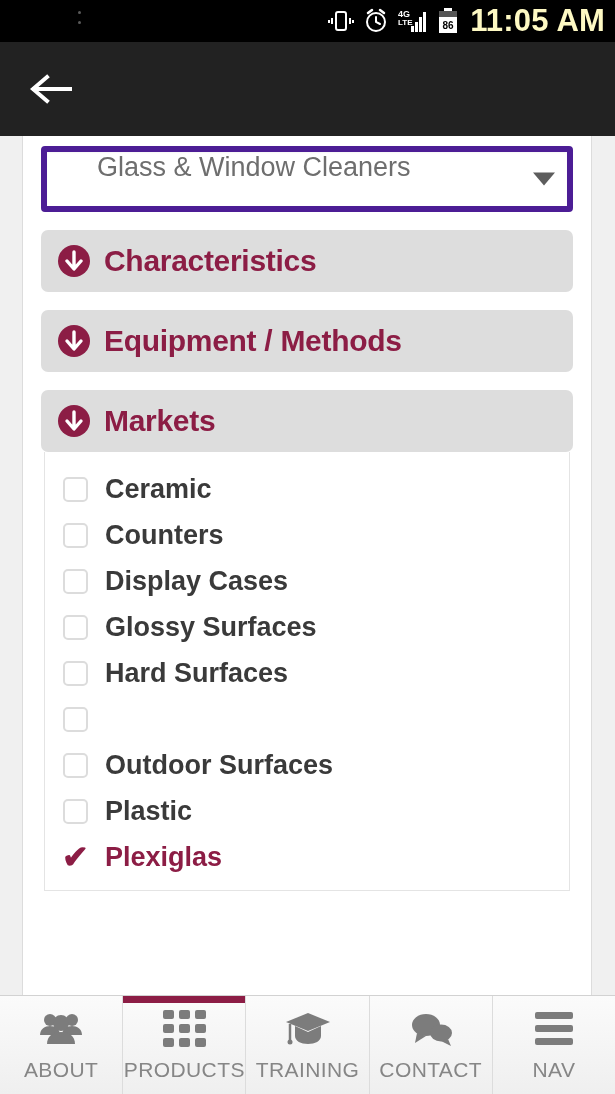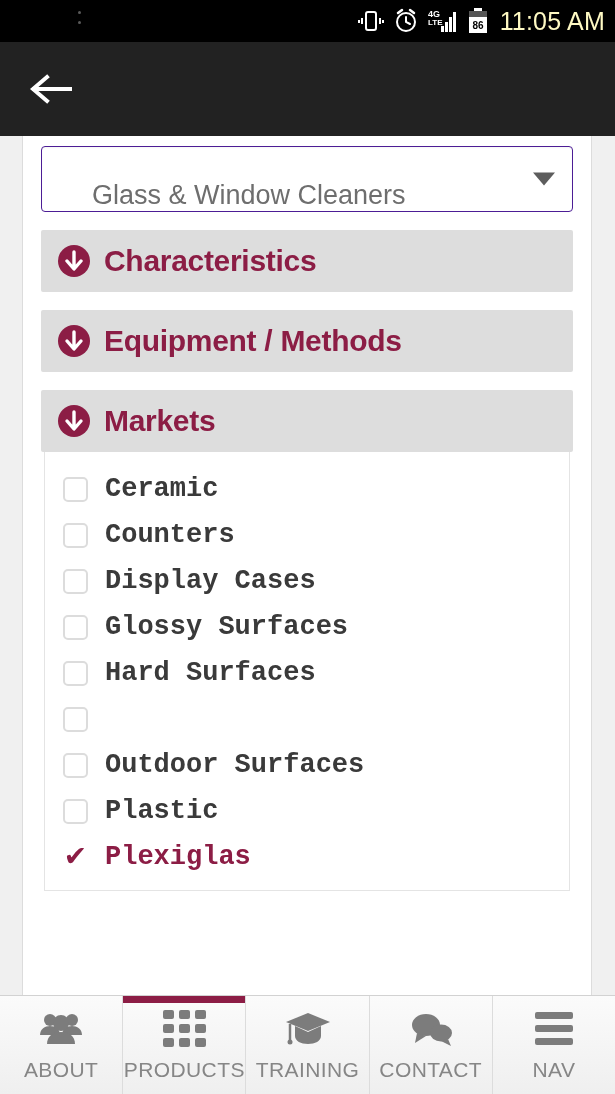--- a/index.html
+++ b/index.html
@@ -13,21 +13,21 @@
 
   
   .statusbar {
     height: 42px; background: #000; color: #fef9c3;
     display: flex; align-items: center; justify-content: flex-end;
     padding-right: 10px; gap: 9px;
   }
   .stat-dots { position: absolute; left: 78px; top: 11px; width: 3px; }
   .stat-dots i { display: block; width: 3px; height: 3px; background: #5a5a5a; margin-bottom: 7px; border-radius: 50%; }
   .sicon { display: flex; align-items: center; justify-content: center; }
-  .clock-txt { font-size: 25px; font-weight: normal; letter-spacing: .2px; margin-left: 2px; }
+  .clock-txt { font-size: 31px; font-weight: bold; letter-spacing: .2px; margin-left: 2px; }
 
   
   .appbar { height: 94px; background: #222222; position: relative; }
   .backbtn {
     position: absolute; left: 28px; top: 50%; transform: translateY(-50%);
     width: 46px; height: 46px; display: flex; align-items: center; justify-content: center;
     cursor: pointer;
   }
 
   
@@ -38,48 +38,48 @@
   .content {
     position: absolute; left: 22px; right: 23px; top: 0; bottom: 0;
     background: #ffffff;
     border-left: 1px solid #dcdcdc; border-right: 1px solid #dcdcdc;
     padding: 0 18px;
   }
 
   .select-wrap { position: relative; margin-top: 10px; }
   .select-box {
     height: 66px; background: #fff;
-    border: 1px solid #4c1d95; border-radius: 4px;
-    display: flex; align-items: flex-end;
+    border: 6px solid #4c1d95; border-radius: 4px;
+    display: flex; align-items: flex-start;
     padding: 0 40px 0 50px;
     box-shadow: inset 0 1px 2px rgba(0,0,0,.04);
     cursor: pointer;
   }
   .select-label { font-size: 27px; color: #6e6e6e; white-space: nowrap; }
   .caret {
     position: absolute; right: 18px; top: 50%; transform: translateY(-50%);
     width: 0; height: 0; border-left: 11px solid transparent;
     border-right: 11px solid transparent; border-top: 13px solid #5d5d5d;
   }
 
   .acc-header {
-    margin-top: 18px; height: 62px; background: #dddddd; border-radius: 2px;
+    margin-top: 18px; height: 62px; background: #dddddd; border-radius: 7px;
     display: flex; align-items: center; padding-left: 16px; gap: 13px;
     cursor: pointer;
   }
   .acc-title { font-size: 30px; font-weight: bold; color: #8c1d45; letter-spacing: -.3px; }
   .circ-icon { flex: 0 0 auto; display: block; }
 
   .acc-panel {
     background: #fff; border: 1px solid #e4e4e4; border-top: none;
     margin: 0 3px; padding: 14px 0 10px 0;
   }
   .chk-row {
     display: flex; align-items: center; height: 46px;
-    padding-left: 18px; gap: 17px; cursor: pointer; font-family: Liberation Mono, monospace;
+    padding-left: 18px; gap: 17px; cursor: pointer;
   }
   .chk-box {
     width: 25px; height: 25px; border: 2px solid #dcdcdc;
     border-radius: 5px; background: #fff; flex: 0 0 auto;
   }
   .chk-mark {
     width: 25px; height: 25px; flex: 0 0 auto; display: flex;
     align-items: center; justify-content: center;
     color: #8c1d45; font-size: 32px; font-weight: bold; line-height: 1;
   }

